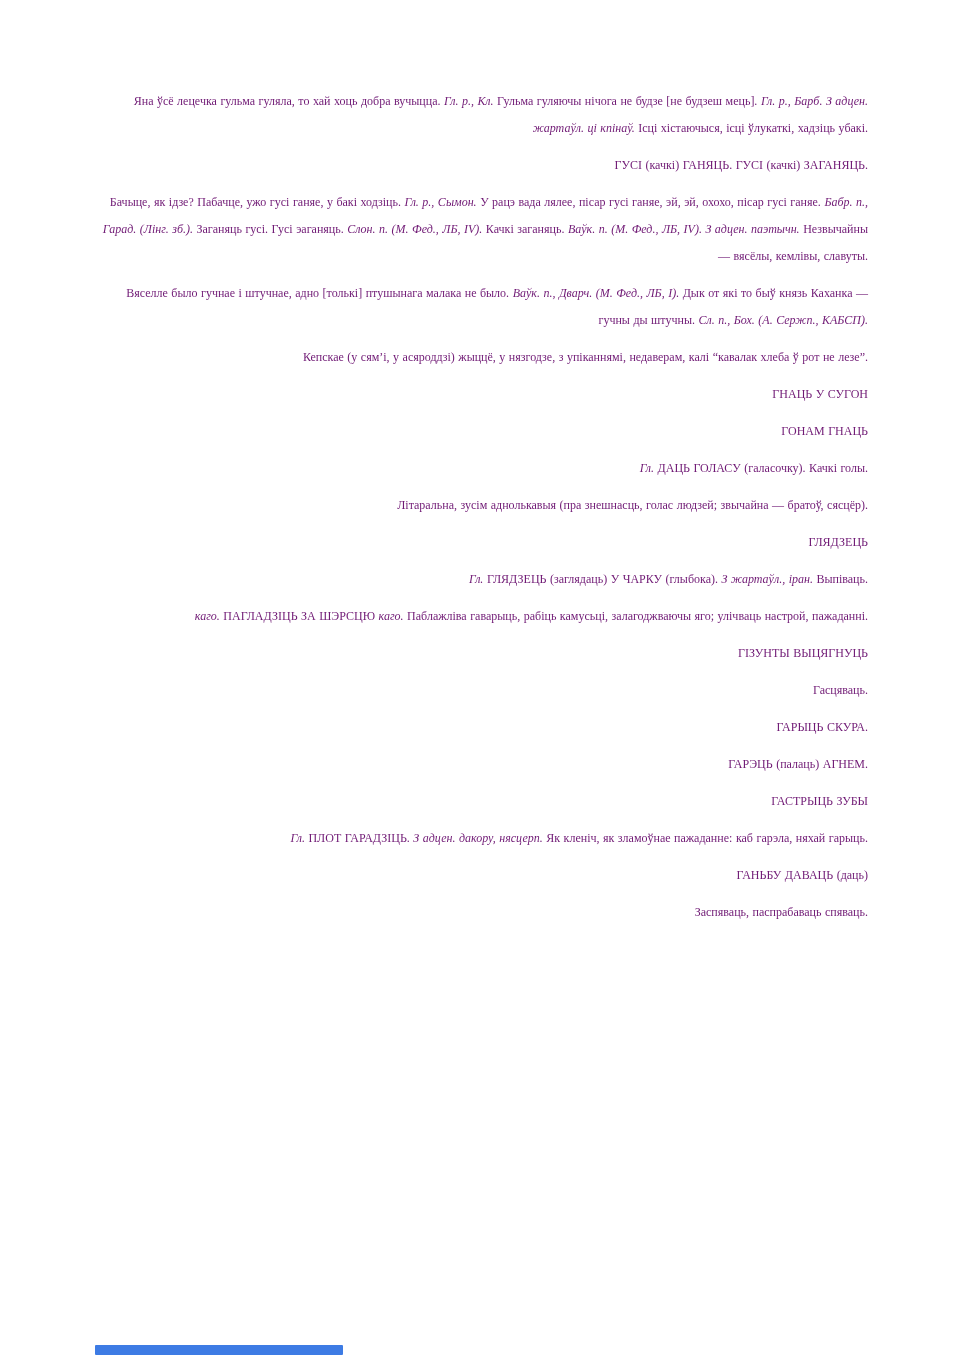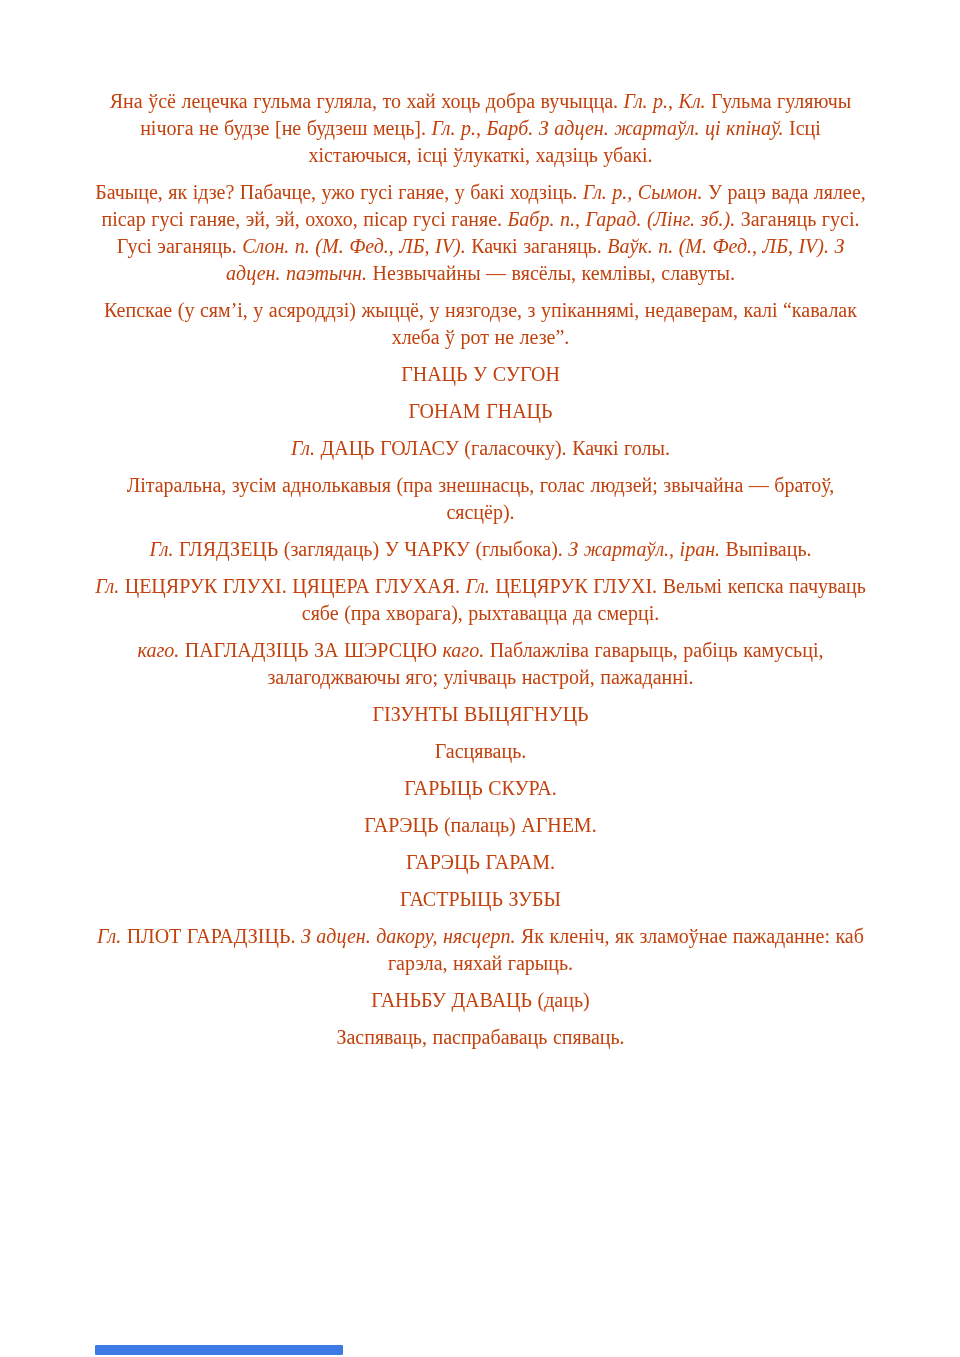--- a/index.html
+++ b/index.html
@@ -16,57 +16,58 @@
     font-family: "Liberation Serif", serif;
   }
   .content {
     position: absolute;
     left: 93px;
     top: 88px;
     width: 775px;
   }
   p.para {
     margin: 0 0 10px 0;
-    font-size: 20px;
+    font-size: 12px;
     line-height: 27px;
-    color: #c2410c;
-    text-align: center;
+    color: #701a75;
+    text-align: right;
     word-spacing: 0.5px;
   }
   .run.regular { font-style: normal; font-weight: normal; }
   .run.italic  { font-style: italic; font-weight: normal; }
   .run.bold    { font-style: normal; font-weight: normal; }
   .bottom-bar {
     position: absolute;
     left: 95px;
     bottom: 2px;
     width: 248px;
     height: 10px;
     border-radius: 1px;
   }
 </style>
 </head>
 <body>
 
 <div class="page" style="background: rgb(255, 255, 255);">
   <div class="content" id="doc-content" style="color: rgb(22, 22, 22);">
       <p class="para"><span class="run regular">Яна ўсё лецечка гульма гуляла, то хай хоць добра вучыцца. </span><span class="run italic">Гл. р., Кл.</span><span class="run regular"> Гульма гуляючы нічога не будзе [не будзеш мець]. </span><span class="run italic">Гл. р., Барб. З адцен. жартаўл. ці кпінаў.</span><span class="run regular"> Ісці хістаючыся, ісці ўлукаткі, хадзіць убакі.</span></p>
+      <p class="para"><span class="run regular">ГУСІ (качкі) ГАНЯЦЬ. ГУСІ (качкі) ЗАГАНЯЦЬ.</span></p>
       <p class="para"><span class="run regular">Бачыце, як ідзе? Пабачце, ужо гусі ганяе, у бакі ходзіць. </span><span class="run italic">Гл. р., Сымон.</span><span class="run regular"> У рацэ вада лялее, пісар гусі ганяе, эй, эй, охохо, пісар гусі ганяе. </span><span class="run italic">Бабр. п., Гарад. (Лінг. зб.).</span><span class="run regular"> Заганяць гусі. Гусі эаганяць. </span><span class="run italic">Слон. п. (М. Фед., ЛБ, IV).</span><span class="run regular"> Качкі заганяць. </span><span class="run italic">Ваўк. п. (М. Фед., ЛБ, IV). З адцен. паэтычн.</span><span class="run regular"> Незвычайны — вясёлы, кемлівы, славуты.</span></p>
+      <p class="para"><span class="run regular">Вяселле было гучнае і штучнае, адно [толькі] птушынага малака не было. </span><span class="run italic">Ваўк. п., Дварч. (М. Фед., ЛБ, I).</span><span class="run regular"> Дык от які то быў князь Каханка — гучны ды штучны. </span><span class="run italic">Сл. п., Бох. (А. Сержп., КАБСП).</span></p>
       <p class="para"><span class="run regular">Кепскае (у сям’і, у асяроддзі) жыццё, у нязгодзе, з упіканнямі, недаверам, калі “кавалак хлеба ў рот не лезе”.</span></p>
       <p class="para"><span class="run regular">ГНАЦЬ У СУГОН</span></p>
       <p class="para"><span class="run regular">ГОНАМ ГНАЦЬ</span></p>
       <p class="para"><span class="run italic">Гл.</span><span class="run regular"> </span><span class="run bold">ДАЦЬ ГОЛАСУ (галасочку).</span><span class="run regular"> Качкі голы.</span></p>
       <p class="para"><span class="run regular">Літаральна, зусім аднолькавыя (пра знешнасць, голас людзей; звычайна — братоў, сясцёр).</span></p>
+      <p class="para"><span class="run regular">ГЛЯДЗЕЦЬ</span></p>
       <p class="para"><span class="run italic">Гл.</span><span class="run regular"> </span><span class="run bold">ГЛЯДЗЕЦЬ (заглядаць) У ЧАРКУ (глыбока).</span><span class="run regular"> </span><span class="run italic">З жартаўл., іран.</span><span class="run regular"> Выпіваць.</span></p>
-      <p class="para"><span class="run italic">Гл.</span><span class="run regular"> </span><span class="run bold">ЦЕЦЯРУК ГЛУХІ. ЦЯЦЕРА ГЛУХАЯ.</span><span class="run regular"> </span><span class="run italic">Гл.</span><span class="run regular"> </span><span class="run bold">ЦЕЦЯРУК ГЛУХІ.</span><span class="run regular"> Вельмі кепска пачуваць сябе (пра хворага), рыхтавацца да смерці.</span></p>
       <p class="para"><span class="run italic">каго.</span><span class="run regular"> </span><span class="run bold">ПАГЛАДЗІЦЬ ЗА ШЭРСЦЮ</span><span class="run regular"> </span><span class="run italic">каго.</span><span class="run regular"> Паблажліва гаварыць, рабіць камусьці, залагоджваючы яго; улічваць настрой, пажаданні.</span></p>
       <p class="para"><span class="run regular">ГІЗУНТЫ ВЫЦЯГНУЦЬ</span></p>
       <p class="para"><span class="run regular">Гасцяваць.</span></p>
       <p class="para"><span class="run regular">ГАРЫЦЬ СКУРА.</span></p>
       <p class="para"><span class="run regular">ГАРЭЦЬ (палаць) АГНЕМ.</span></p>
-      <p class="para"><span class="run regular">ГАРЭЦЬ ГАРАМ.</span></p>
       <p class="para"><span class="run regular">ГАСТРЫЦЬ ЗУБЫ</span></p>
       <p class="para"><span class="run italic">Гл.</span><span class="run regular"> </span><span class="run bold">ПЛОТ ГАРАДЗІЦЬ.</span><span class="run regular"> </span><span class="run italic">З адцен. дакору, нясцерп.</span><span class="run regular"> Як кленіч, як зламоўнае пажаданне: каб гарэла, няхай гарыць.</span></p>
       <p class="para"><span class="run regular">ГАНЬБУ ДАВАЦЬ (даць)</span></p>
       <p class="para"><span class="run regular">Заспяваць, паспрабаваць спяваць.</span></p>
     </div>
   <div class="bottom-bar" id="bottom-bar" style="background: rgb(61, 123, 228);"></div>
 </div>
 
 </body></html>

